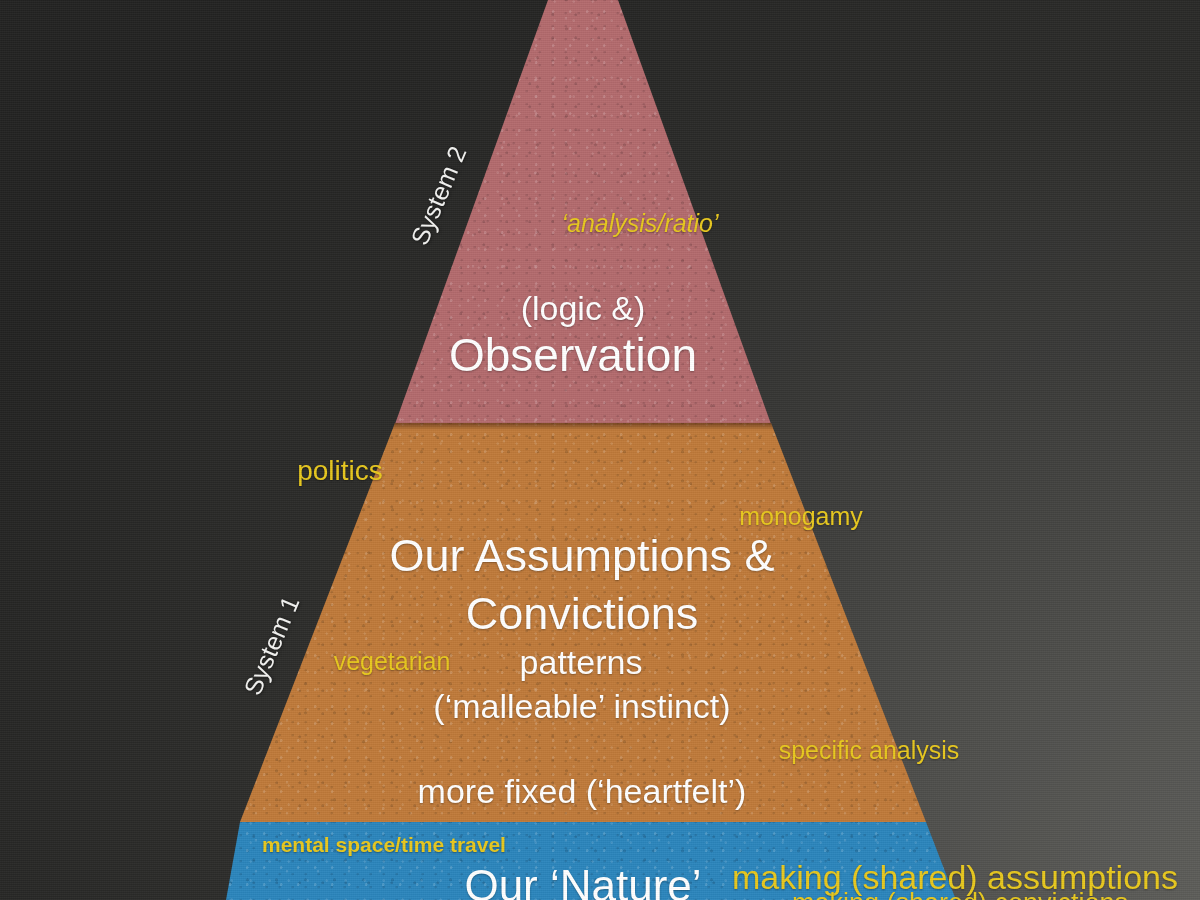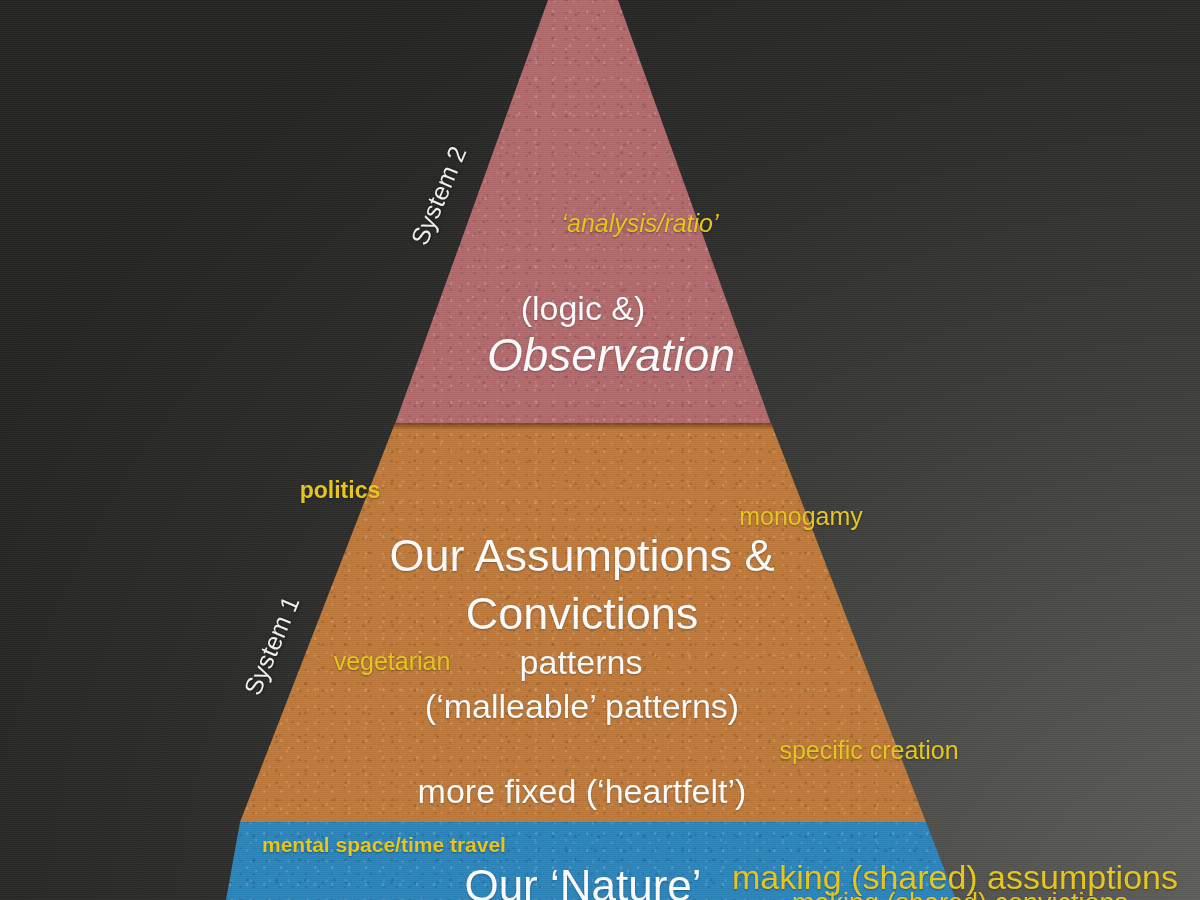--- a/index.html
+++ b/index.html
@@ -70,24 +70,24 @@
 
   
   .sys{position:absolute;color:#f2f2f0;font-size:25px;z-index:40;white-space:nowrap;
        text-shadow:0 1px 3px rgba(0,0,0,.55);}
   #sys2{left:405px;top:238px;transform:rotate(-67deg);transform-origin:0 0;}
   #sys1{left:238px;top:688px;transform:rotate(-67deg);transform-origin:0 0;}
 
   
   #tx-analysis{left:640px;top:209px;font-size:25px;font-style:italic;}
   #tx-logic   {left:583px;top:289px;font-size:34px;text-align:center;}
-  #tx-observ  {left:611px;top:328px;font-size:46px;font-style:italic;}
+  #tx-observ  {left:573px;top:328px;font-size:46px;}
 
   
-  #tx-politics {left:340px;top:477px;font-size:23px;font-weight:bold;}
+  #tx-politics {left:340px;top:455px;font-size:28px;}
   #tx-loose    {left:582px;top:457px;font-size:34px;}
   #tx-monogamy {left:801px;top:502px;font-size:25px;}
   #tx-assump   {left:582px;top:530px;font-size:45px;}
   #tx-convict  {left:582px;top:588px;font-size:45px;}
   #tx-veg      {left:392px;top:647px;font-size:25px;}
   #tx-patterns {left:581px;top:643px;font-size:34px;}
   #tx-malle    {left:582px;top:687px;font-size:34px;}
   #tx-religion {left:869px;top:736px;font-size:25px;}
   #tx-fixed    {left:582px;top:772px;font-size:34px;}
 
@@ -125,22 +125,22 @@
   <div class="t ctr gold" id="tx-analysis">‘analysis/ratio’</div>
   <div class="t ctr" id="tx-logic">(logic &amp;)</div>
   <div class="t ctr" id="tx-observ">Observation</div>
 
   <div class="t ctr gold" id="tx-politics">politics</div>
   <div class="t ctr gold" id="tx-monogamy">monogamy</div>
   <div class="t ctr" id="tx-assump">Our Assumptions &amp;</div>
   <div class="t ctr" id="tx-convict">Convictions</div>
   <div class="t ctr gold" id="tx-veg">vegetarian</div>
   <div class="t ctr" id="tx-patterns">patterns</div>
-  <div class="t ctr" id="tx-malle">(‘malleable’ patterns)</div>
-  <div class="t ctr gold" id="tx-religion">specific creation</div>
+  <div class="t ctr" id="tx-malle">(‘malleable’ instinct)</div>
+  <div class="t ctr gold" id="tx-religion">specific analysis</div>
   <div class="t ctr" id="tx-fixed">more fixed (‘heartfelt’)</div>
 
   <div class="t gold" id="tx-mental">mental space/time travel</div>
   <div class="t ctr" id="tx-nature">Our ‘Nature’</div>
   <div class="t ctr gold" id="tx-mk-assum">making (shared) assumptions</div>
   <div class="t ctr gold" id="tx-mk-conv">making (shared) convictions</div>
 
 </div>
 
 </body></html>

